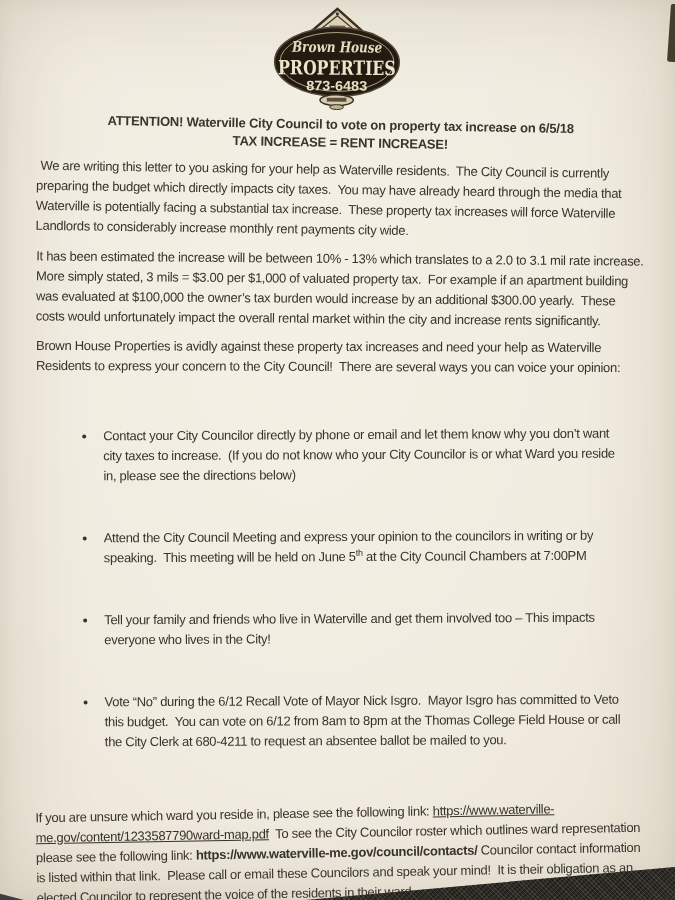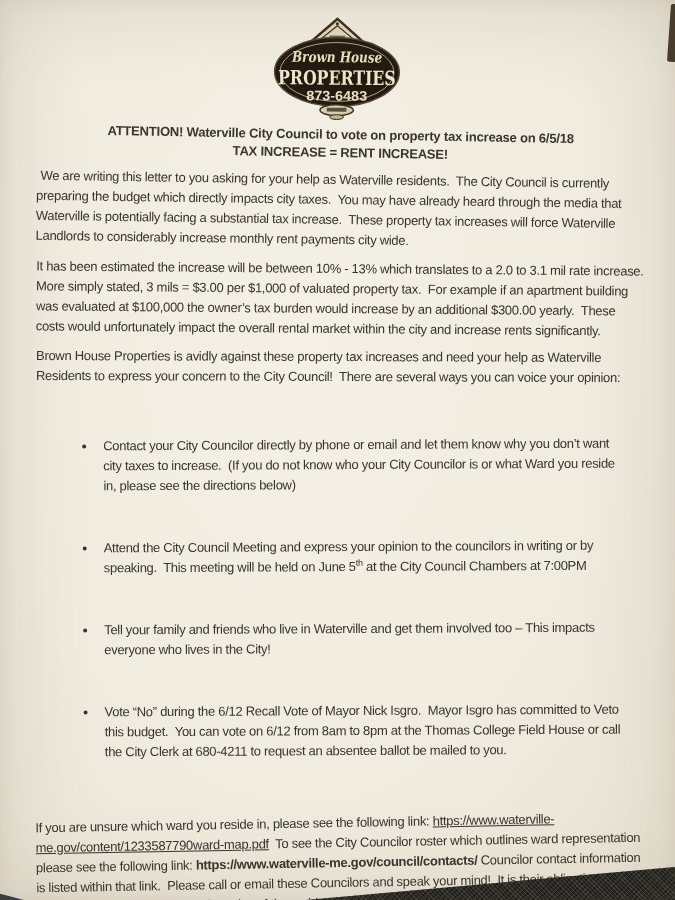--- a/index.html
+++ b/index.html
@@ -1,21 +1,21 @@
 <!DOCTYPE html>
 <html><head>
 <meta charset="utf-8">
 <style>
   html,body { margin:0; padding:0; }
   body {
     width:675px; height:900px; position:relative; overflow:hidden;
     font-family:"Liberation Sans", sans-serif;
     background: radial-gradient(ellipse at 45% 35%, #f4f0e5 0%, #f1ece0 55%, #e9e3d4 100%);
   }
-  .page { position:absolute; inset:0; padding:16px 30px 0 36px; }
+  .page { position:absolute; inset:0; padding:6px 30px 0 36px; }
 
   
   .logo-wrap { width:140px; height:106px; margin:0 auto 4px auto; transform:translateX(-4px) rotate(0.5deg); }
 
   
   .headline { text-align:center; font-weight:bold; font-size:13px; line-height:18px;
               color:#3a362f; transform:rotate(1deg); margin:0 0 8px 0; letter-spacing:-0.2px; }
 
   
   .letter-text { font-size:13px; line-height:20px; letter-spacing:-0.3px; color:#38342e;

